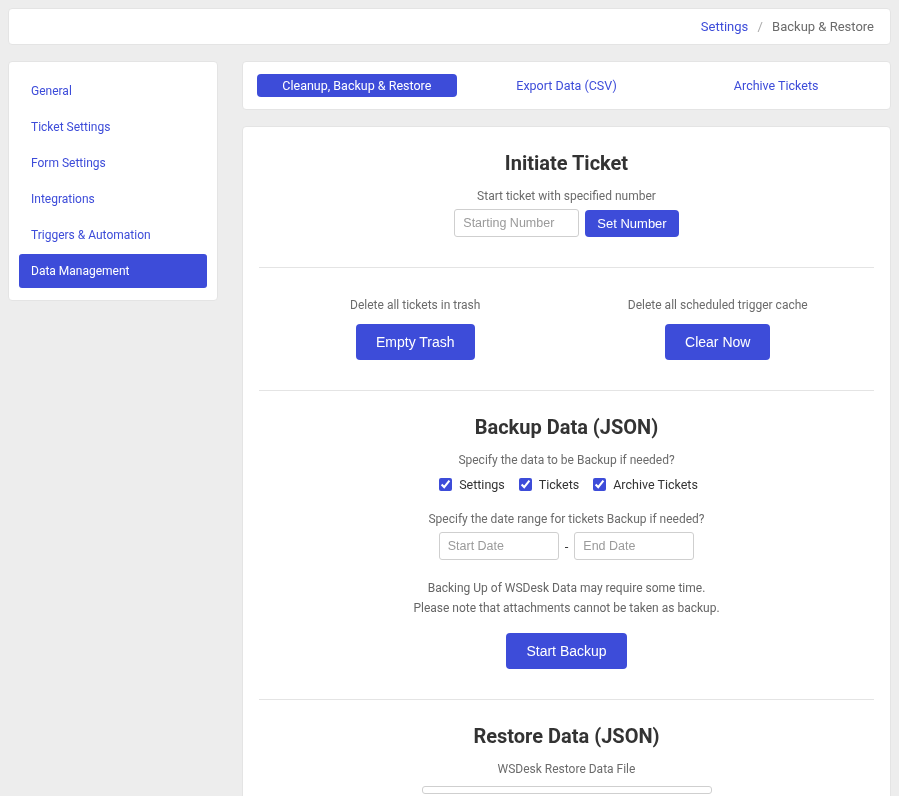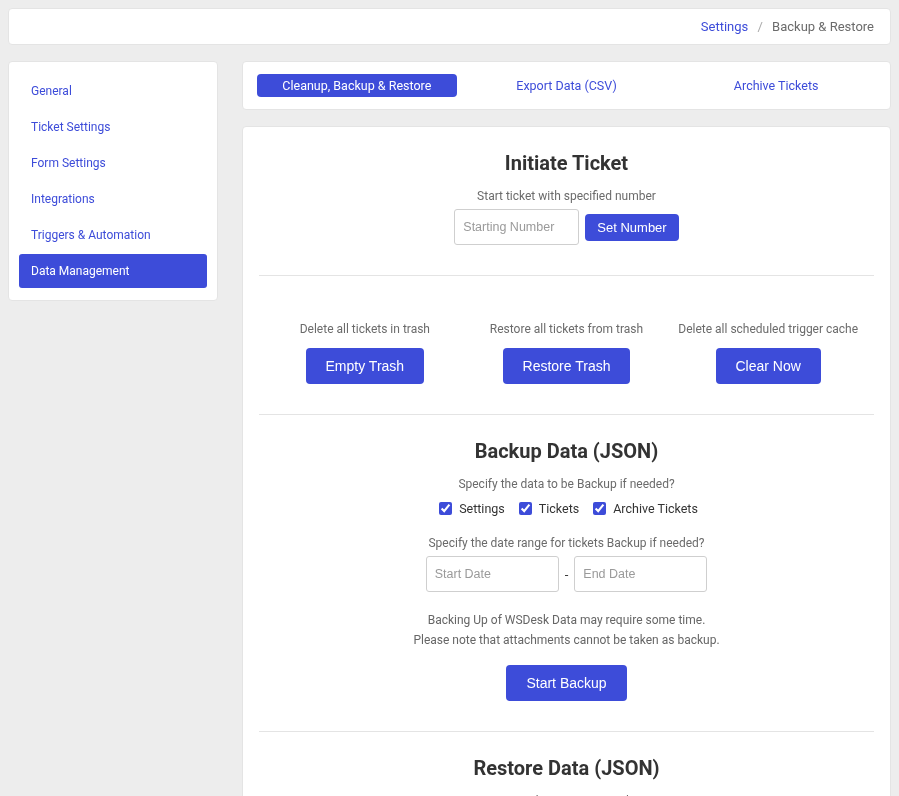--- a/index.html
+++ b/index.html
@@ -107,21 +107,21 @@
   .row-inline{
     display:flex;
     justify-content:center;
     align-items:center;
     gap:6px;
     margin-top:6px;
   }
   input[type=text]{
     border:1px solid var(--input-b);
     border-radius:3px;
-    padding:17px 8px;
+    padding:5px 8px;
     font-size:12.5px;
     color:#555;
     height:28px;
   }
   input[type=text]::placeholder{color:#9a9a9a;}
   .btn{
     background:var(--blue);
     color:#fff;
     border:none;
     border-radius:4px;
@@ -134,21 +134,21 @@
   .trio{
     display:flex;
     justify-content:space-around;
     padding:10px 10px 0;
     gap:10px;
   }
   .trio .cell{
     flex:1;
     text-align:center;
   }
-  .trio .cell .muted{display:block;margin-bottom:12px;margin-top:16px;}
+  .trio .cell .muted{display:block;margin-bottom:12px;}
   .cb-row{
     display:flex;
     justify-content:center;
     gap:10px;
     align-items:center;
     margin:8px 0 18px;
     font-size:12.5px;
   }
   .cb{
     display:inline-flex;
@@ -156,21 +156,21 @@
     gap:4px;
   }
   .cb input{accent-color:var(--blue);width:13px;height:13px;}
   .date-pair{
     display:flex;
     justify-content:center;
     align-items:center;
     gap:6px;
     margin:6px 0 18px;
   }
-  .date-pair input{width:133px;}
+  .date-pair input{width:120px;}
   .note{font-size:12px;color:#666;line-height:1.7;}
   .file-row{
     display:flex;
     justify-content:center;
     margin:10px 0 20px;
   }
   .file-box{
     width:290px;
     border:1px solid var(--input-b);
     border-radius:3px;
@@ -217,24 +217,20 @@
           <input type="text" style="width: 125px;" placeholder="Starting Number">
           <button class="btn small">Set Number</button>
         </div>
       </div>
 
       <div class="section">
         <div class="trio">
           <div class="cell">
             <span class="muted">Delete all tickets in trash</span>
             <button class="btn big">Empty Trash</button>
-          </div>
-          <div class="cell">
-            <span class="muted">Restore all tickets from trash</span>
-            <button class="btn big">Restore Trash</button>
           </div>
           <div class="cell">
             <span class="muted">Delete all scheduled trigger cache</span>
             <button class="btn big">Clear Now</button>
           </div>
         </div>
       </div>
 
       <div class="section">
         <h2 class="section-title">Backup Data (JSON)</h2>

